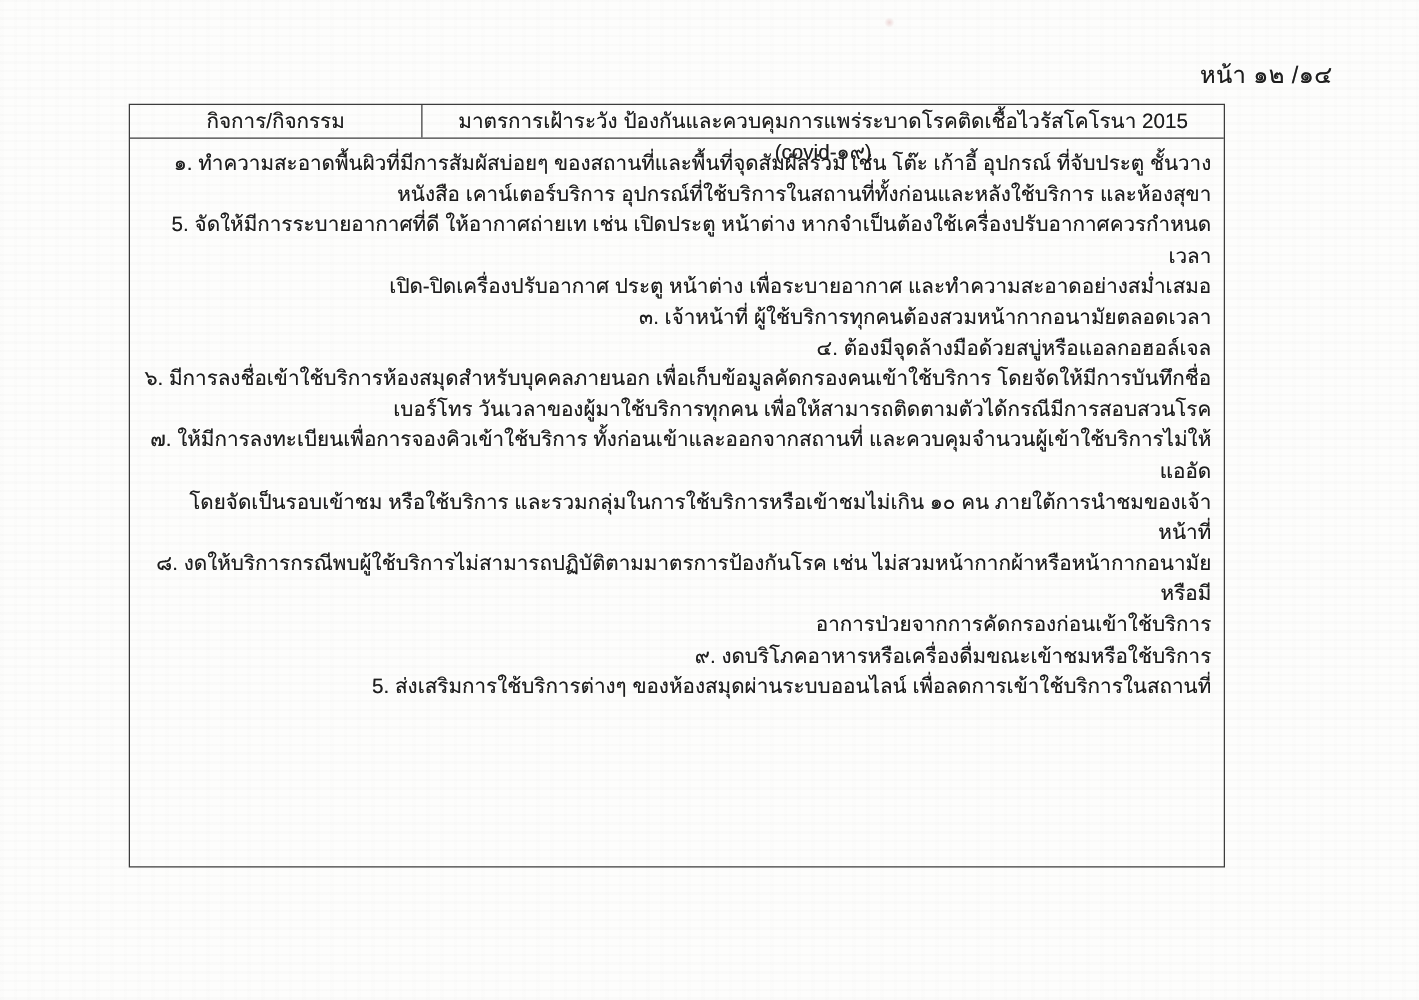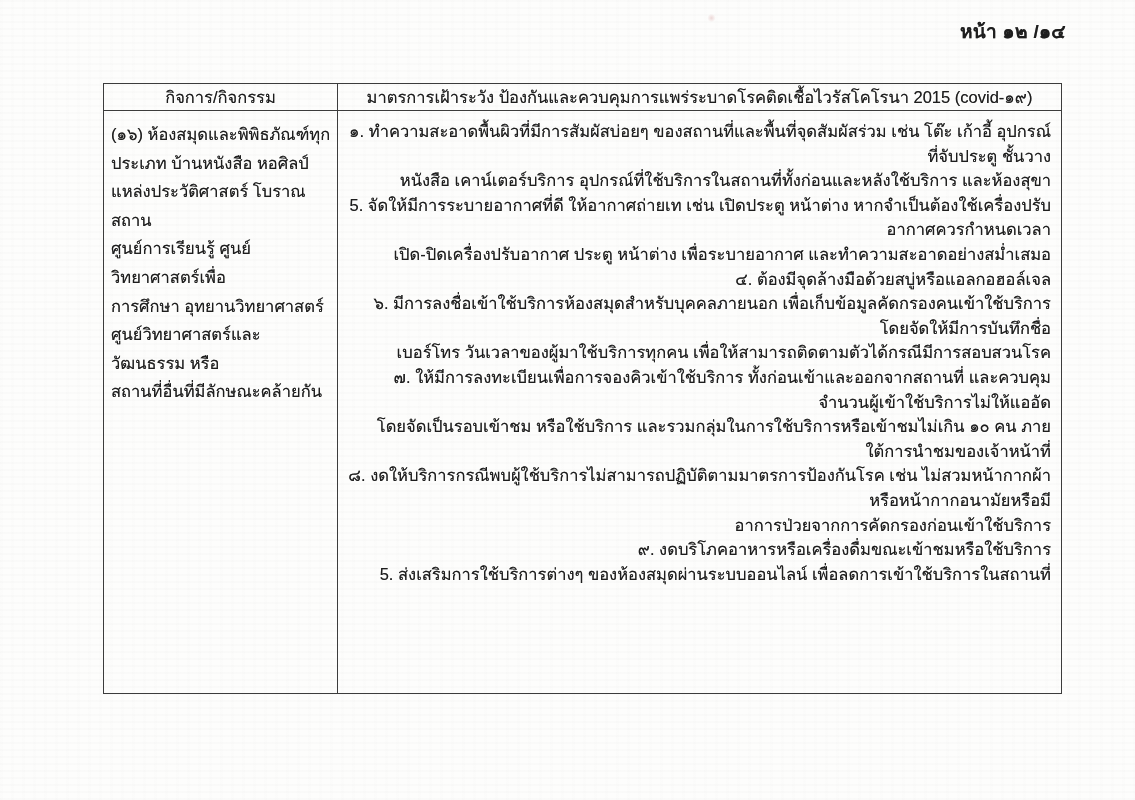--- a/index.html
+++ b/index.html
@@ -19,28 +19,27 @@
       repeating-linear-gradient(180deg, rgba(120,120,120,0.022) 0 2px, rgba(255,255,255,0) 2px 7px),
       repeating-linear-gradient(90deg, rgba(150,150,150,0.015) 0 3px, rgba(255,255,255,0) 3px 11px);
     pointer-events: none;
   }
   .scan-speck {
     position: absolute; left: 707px; top: 14px;
     width: 9px; height: 8px; border-radius: 50%;
     background: radial-gradient(circle, rgba(216,170,170,0.45), rgba(216,170,170,0) 70%);
   }
   .page-number {
-    position: absolute; top: 16px; right: 69px;
+    position: absolute; top: 44px; right: 69px;
     font-size: 19px; letter-spacing: 0.3px;
     text-shadow: 0 0 0.5px rgba(30,30,30,0.55);
-    font-weight: bold;
   }
   .doc-table {
     position: absolute; left: 103px; top: 83px;
-    width: 959px; height: 611px;
+    width: 877px; height: 611px;
     border: 1.6px solid #3c3c3c;
     display: flex; flex-direction: column;
     background: transparent;
   }
   .doc-table .thead {
     display: flex;
     border-bottom: 1.4px solid #3c3c3c;
     height: 27px; flex: 0 0 27px;
   }
   .col-activity { width: 234px; flex: 0 0 234px; border-right: 1.4px solid #3c3c3c; }
@@ -74,32 +73,26 @@
 <div class="scan-speck"></div>
 
 <div class="page-number">หน้า ๑๒ /๑๔</div>
 
 <div class="doc-table">
   <div class="thead">
     <div class="th col-activity">กิจการ/กิจกรรม</div>
     <div class="th col-measures">มาตรการเฝ้าระวัง ป้องกันและควบคุมการแพร่ระบาดโรคติดเชื้อไวรัสโคโรนา 2015 (covid-๑๙)</div>
   </div>
   <div class="tbody">
-    <div class="td-activity col-activity">(๑๖) ห้องสมุดและพิพิธภัณฑ์ทุก
-ประเภท บ้านหนังสือ หอศิลป์
-แหล่งประวัติศาสตร์ โบราณสถาน
-ศูนย์การเรียนรู้ ศูนย์วิทยาศาสตร์เพื่อ
-การศึกษา อุทยานวิทยาศาสตร์
-ศูนย์วิทยาศาสตร์และวัฒนธรรม หรือ
-สถานที่อื่นที่มีลักษณะคล้ายกัน</div>
     <div class="td-measures col-measures" id="measures-list">
         <div class="measure">๑. ทำความสะอาดพื้นผิวที่มีการสัมผัสบ่อยๆ ของสถานที่และพื้นที่จุดสัมผัสร่วม เช่น โต๊ะ เก้าอี้ อุปกรณ์ ที่จับประตู ชั้นวาง
 หนังสือ เคาน์เตอร์บริการ อุปกรณ์ที่ใช้บริการในสถานที่ทั้งก่อนและหลังใช้บริการ และห้องสุขา</div>
         <div class="measure">5. จัดให้มีการระบายอากาศที่ดี ให้อากาศถ่ายเท เช่น เปิดประตู หน้าต่าง หากจำเป็นต้องใช้เครื่องปรับอากาศควรกำหนดเวลา
 เปิด-ปิดเครื่องปรับอากาศ ประตู หน้าต่าง เพื่อระบายอากาศ  และทำความสะอาดอย่างสม่ำเสมอ</div>
+        <div class="measure">๓. เจ้าหน้าที่ ผู้ใช้บริการทุกคนต้องสวมหน้ากากอนามัยตลอดเวลา</div>
         <div class="measure">๔. ต้องมีจุดล้างมือด้วยสบู่หรือแอลกอฮอล์เจล</div>
         <div class="measure">๖. มีการลงชื่อเข้าใช้บริการห้องสมุดสำหรับบุคคลภายนอก เพื่อเก็บข้อมูลคัดกรองคนเข้าใช้บริการ โดยจัดให้มีการบันทึกชื่อ
 เบอร์โทร วันเวลาของผู้มาใช้บริการทุกคน เพื่อให้สามารถติดตามตัวได้กรณีมีการสอบสวนโรค</div>
         <div class="measure">๗. ให้มีการลงทะเบียนเพื่อการจองคิวเข้าใช้บริการ ทั้งก่อนเข้าและออกจากสถานที่ และควบคุมจำนวนผู้เข้าใช้บริการไม่ให้แออัด
 โดยจัดเป็นรอบเข้าชม หรือใช้บริการ และรวมกลุ่มในการใช้บริการหรือเข้าชมไม่เกิน ๑๐ คน ภายใต้การนำชมของเจ้าหน้าที่</div>
         <div class="measure">๘. งดให้บริการกรณีพบผู้ใช้บริการไม่สามารถปฏิบัติตามมาตรการป้องกันโรค เช่น ไม่สวมหน้ากากผ้าหรือหน้ากากอนามัยหรือมี
 อาการป่วยจากการคัดกรองก่อนเข้าใช้บริการ</div>
         <div class="measure">๙. งดบริโภคอาหารหรือเครื่องดื่มขณะเข้าชมหรือใช้บริการ</div>
         <div class="measure">5. ส่งเสริมการใช้บริการต่างๆ ของห้องสมุดผ่านระบบออนไลน์ เพื่อลดการเข้าใช้บริการในสถานที่</div>
       </div>

